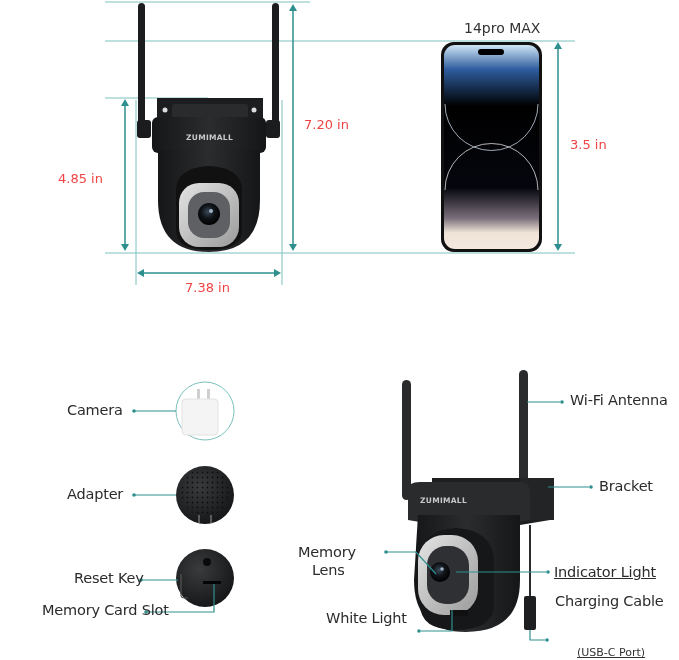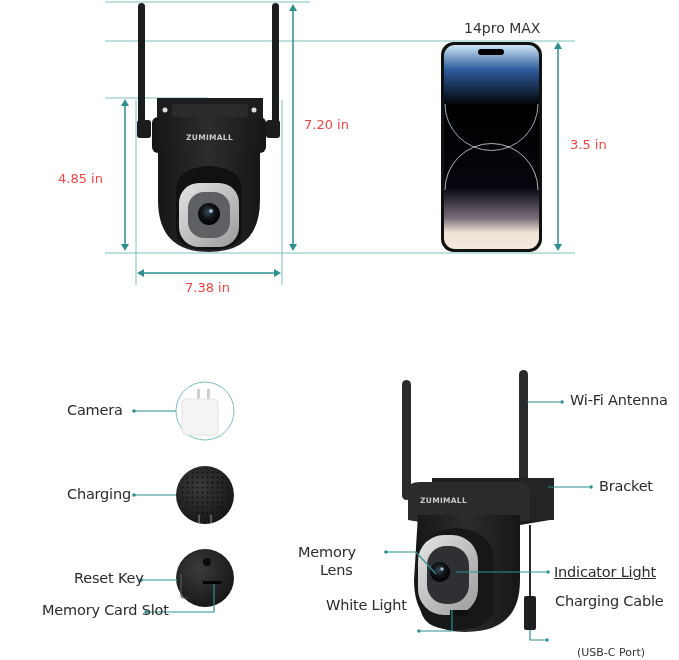--- a/index.html
+++ b/index.html
@@ -2,21 +2,21 @@
 <html><head>
 <meta charset="utf-8">
 <style>
   html, body { margin: 0; padding: 0; background: #ffffff; }
   body { width: 679px; height: 660px; position: relative; overflow: hidden;
          font-family: "DejaVu Sans", sans-serif; color: #2a2a2a; }
   .abs { position: absolute; }
   .lbl { position: absolute; font-size: 14.5px; color: #2b2b2b; white-space: nowrap; letter-spacing: -0.2px; }
   .dim { position: absolute; font-size: 13px; color: #ef4444; white-space: nowrap; }
   .small { position: absolute; font-size: 14px; color: #333; white-space: nowrap; }
-  .sub { position: absolute; font-size: 11px; color: #333; white-space: nowrap; }
+  .sub { position: absolute; font-size: 11px; color: #333; white-space: nowrap; text-decoration: underline; }
   svg { position: absolute; left: 0; top: 0; }
 </style>
 </head>
 <body>
 
 <svg width="679" height="660">
   <defs>
     <linearGradient id="phoneScreen" x1="0" y1="0" x2="0" y2="1">
       <stop offset="0" stop-color="#cfe6f5"></stop>
       <stop offset="0.12" stop-color="#2e5c9e"></stop>
@@ -181,24 +181,24 @@
 <div class="abs" style="left:186px;top:133px;font-size:7.5px;font-weight:bold;color:#c9c9c9;letter-spacing:0.3px;">ZUMIMALL</div>
 <div class="abs" style="left:420px;top:496px;font-size:7.5px;font-weight:bold;color:#c9c9c9;letter-spacing:0.3px;">ZUMIMALL</div>
 
 <div class="dim" style="left:304px;top:117px;">7.20 in</div>
 <div class="dim" style="left:58px;top:171px;">4.85 in</div>
 <div class="dim" style="left:185px;top:280px;">7.38 in</div>
 <div class="small" style="left:464px;top:20px;">14pro MAX</div>
 <div class="dim" style="left:570px;top:137px;">3.5 in</div>
 
 <div class="lbl" style="left:67px;top:402px;">Camera</div>
-<div class="lbl" style="left:67px;top:486px;">Charging</div>
+<div class="lbl" style="left:67px;top:486px;">Adapter</div>
 <div class="lbl" style="left:54px;top:570px;margin-left:20px;">Reset Key</div>
 <div class="lbl" style="left:0px;top:602px;padding-left:42px;">Memory Card Slot</div>
 
 <div class="lbl" style="left:570px;top:392px;">Wi-Fi Antenna</div>
 <div class="lbl" style="left:599px;top:478px;text-align:center;">Bracket</div>
 <div class="lbl" style="left:298px;top:544px;">Memory</div>
-<div class="lbl" style="left:312px;top:562px;margin-left:8px;">Lens</div>
+<div class="lbl" style="left:312px;top:562px;">Lens</div>
 <div class="lbl" style="left:554px;top:564px;text-decoration:underline;">Indicator Light</div>
-<div class="lbl" style="left:326px;top:597px;">White Light</div>
+<div class="lbl" style="left:326px;top:610px;">White Light</div>
 <div class="lbl" style="left:555px;top:593px;text-align:center;">Charging Cable</div>
 <div class="sub" style="left:577px;top:646px;">(USB-C Port)</div>
 
 </body></html>

